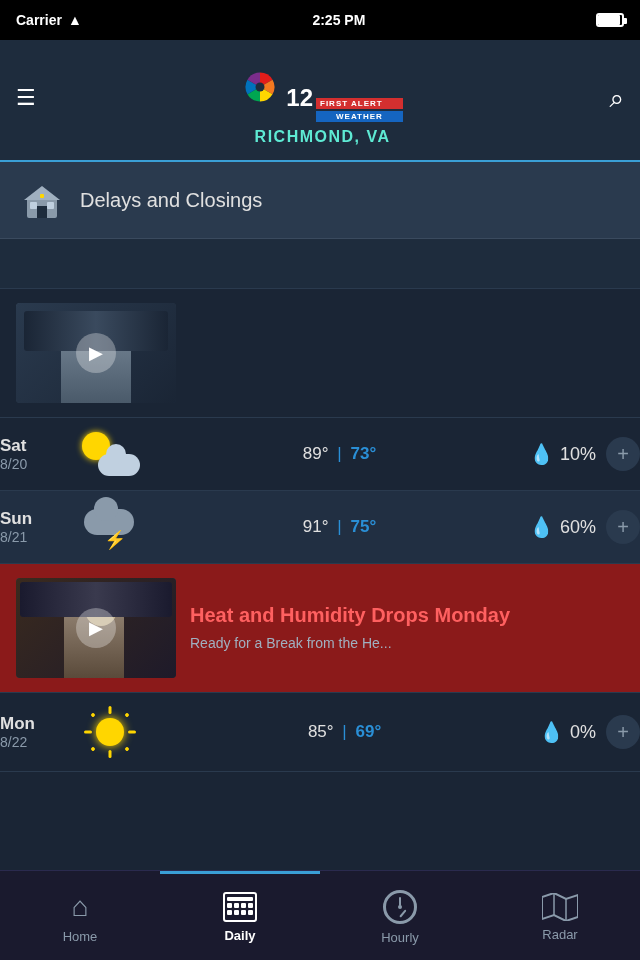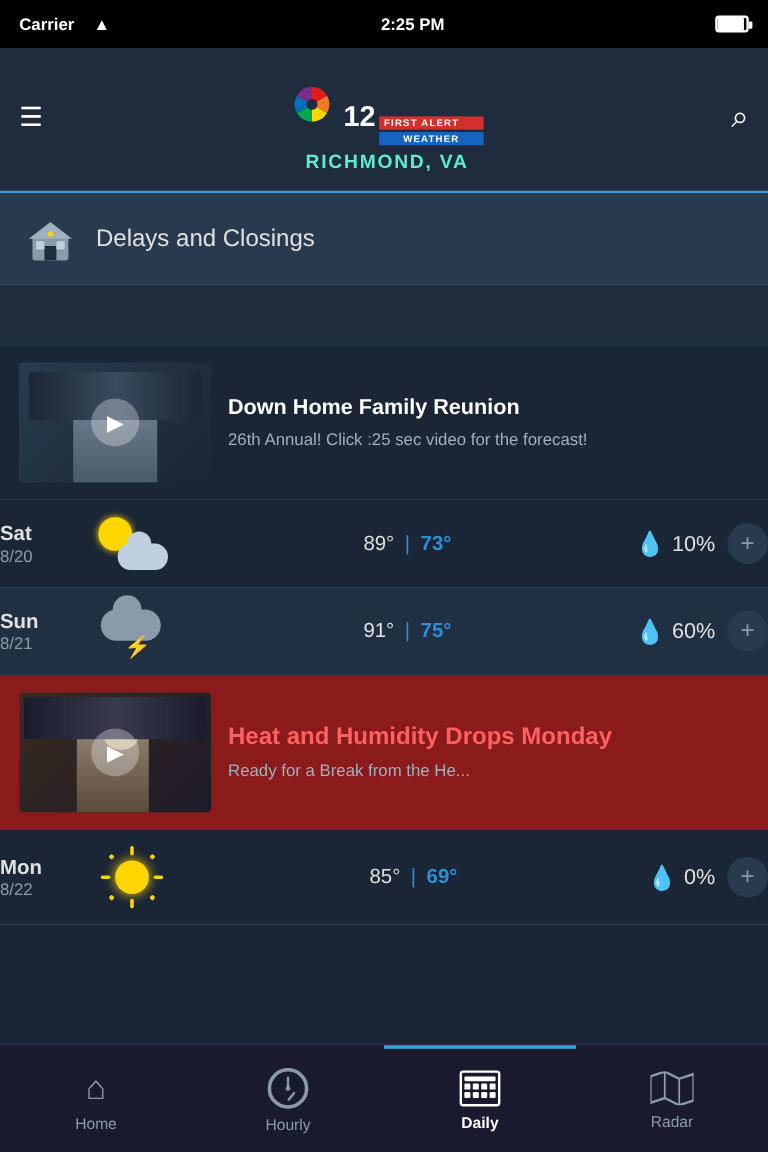--- a/index.html
+++ b/index.html
@@ -17,21 +17,21 @@
     .status-bar {
       background: #000;
       height: 40px;
       display: flex;
       align-items: center;
       justify-content: space-between;
       padding: 0 16px;
       font-size: 14px;
       font-weight: 600;
     }
-    .status-bar .carrier { display: flex; align-items: center; gap: 16px; }
+    .status-bar .carrier { display: flex; align-items: center; gap: 6px; }
     .wifi-icon { font-size: 14px; }
     .battery-icon {
       width: 28px; height: 14px;
       border: 2px solid #fff;
       border-radius: 3px;
       position: relative;
       display: inline-block;
     }
     .battery-icon::after {
       content: '';
@@ -398,24 +398,20 @@
       <div class="news-thumb-img">
 
         <div style="position:relative;width:100%;height:100%;background:linear-gradient(135deg,#2a3a4e,#1a2535);">
           <div style="position:absolute;bottom:0;left:50%;transform:translateX(-50%);width:70px;height:85px;background:linear-gradient(180deg,#7a8a9a 0%,#4a5a6a 100%);border-radius:50% 50% 0 0 / 25% 25% 0 0;"></div>
           <div style="position:absolute;bottom:55px;left:50%;transform:translateX(-50%);width:34px;height:34px;background:#c8a882;border-radius:50%;"></div>
           <div style="position:absolute;top:8px;left:8px;right:8px;height:40%;background:linear-gradient(90deg,#1a2535,#3a4a5e,#1a2535);border-radius:3px;"></div>
           <div class="play-btn" style="position:absolute;top:50%;left:50%;transform:translate(-50%,-50%);">▶</div>
         </div>
       </div>
     </div>
-    <div>
-      <div class="news-title">Down Home Family Reunion</div>
-      <div class="news-desc">26th Annual! Click :25 sec video for the forecast!</div>
-    </div>
   </div>
 
   <div class="weather-row">
     <div class="day-info">
       <div class="day-name">Sat</div>
       <div class="day-date">8/20</div>
     </div>
     <div class="weather-icon-area">
       <div class="partly-cloudy">
         <div class="mini-sun"></div>
@@ -510,43 +506,43 @@
 
 </div>
 
 <div class="bottom-nav">
 
   <div class="nav-item">
     <span class="home-icon nav-icon">⌂</span>
     <span class="nav-label">Home</span>
   </div>
 
+  <div class="nav-item active">
+    <div style="width:34px;height:30px;border:2px solid #fff;border-radius:3px;display:grid;grid-template-columns:repeat(4,1fr);gap:2px;padding:3px 2px 2px;align-content:start;">
+      <div style="grid-column:1/-1;height:4px;background:#fff;border-radius:1px;"></div>
+      <div style="width:5px;height:5px;background:#fff;border-radius:1px;"></div>
+      <div style="width:5px;height:5px;background:#fff;border-radius:1px;"></div>
+      <div style="width:5px;height:5px;background:#fff;border-radius:1px;"></div>
+      <div style="width:5px;height:5px;background:#fff;border-radius:1px;"></div>
+      <div style="width:5px;height:5px;background:#fff;border-radius:1px;"></div>
+      <div style="width:5px;height:5px;background:#fff;border-radius:1px;"></div>
+      <div style="width:5px;height:5px;background:#fff;border-radius:1px;"></div>
+      <div style="width:5px;height:5px;background:#fff;border-radius:1px;"></div>
+    </div>
+    <span class="nav-label" style="font-weight:700;">Daily</span>
+  </div>
+
   <div class="nav-item">
     <div style="width:34px;height:34px;border:3px solid #8a9aaa;border-radius:50%;display:flex;align-items:center;justify-content:center;position:relative;">
 
       <div style="position:absolute;width:2px;height:9px;background:#8a9aaa;top:4px;left:50%;transform:translateX(-50%);border-radius:1px;"></div>
       <div style="position:absolute;width:2px;height:9px;background:#8a9aaa;bottom:4px;left:50%;transform:translateX(-50%) rotate(40deg);transform-origin:bottom center;border-radius:1px;"></div>
       <div style="width:4px;height:4px;background:#8a9aaa;border-radius:50%;"></div>
     </div>
     <span class="nav-label">Hourly</span>
-  </div>
-
-  <div class="nav-item active">
-    <div style="width:34px;height:30px;border:2px solid #fff;border-radius:3px;display:grid;grid-template-columns:repeat(4,1fr);gap:2px;padding:3px 2px 2px;align-content:start;">
-      <div style="grid-column:1/-1;height:4px;background:#fff;border-radius:1px;"></div>
-      <div style="width:5px;height:5px;background:#fff;border-radius:1px;"></div>
-      <div style="width:5px;height:5px;background:#fff;border-radius:1px;"></div>
-      <div style="width:5px;height:5px;background:#fff;border-radius:1px;"></div>
-      <div style="width:5px;height:5px;background:#fff;border-radius:1px;"></div>
-      <div style="width:5px;height:5px;background:#fff;border-radius:1px;"></div>
-      <div style="width:5px;height:5px;background:#fff;border-radius:1px;"></div>
-      <div style="width:5px;height:5px;background:#fff;border-radius:1px;"></div>
-      <div style="width:5px;height:5px;background:#fff;border-radius:1px;"></div>
-    </div>
-    <span class="nav-label" style="font-weight:700;">Daily</span>
   </div>
 
   <div class="nav-item">
 
     <div style="width:36px;height:28px;position:relative;">
       
       <svg width="36" height="28" viewBox="0 0 36 28">
         <polygon points="0,4 12,0 24,6 36,2 36,24 24,28 12,22 0,26" fill="none" stroke="#8a9aaa" stroke-width="2"></polygon>
         <line x1="12" y1="0" x2="12" y2="22" stroke="#8a9aaa" stroke-width="1.5"></line>
         <line x1="24" y1="6" x2="24" y2="28" stroke="#8a9aaa" stroke-width="1.5"></line>

